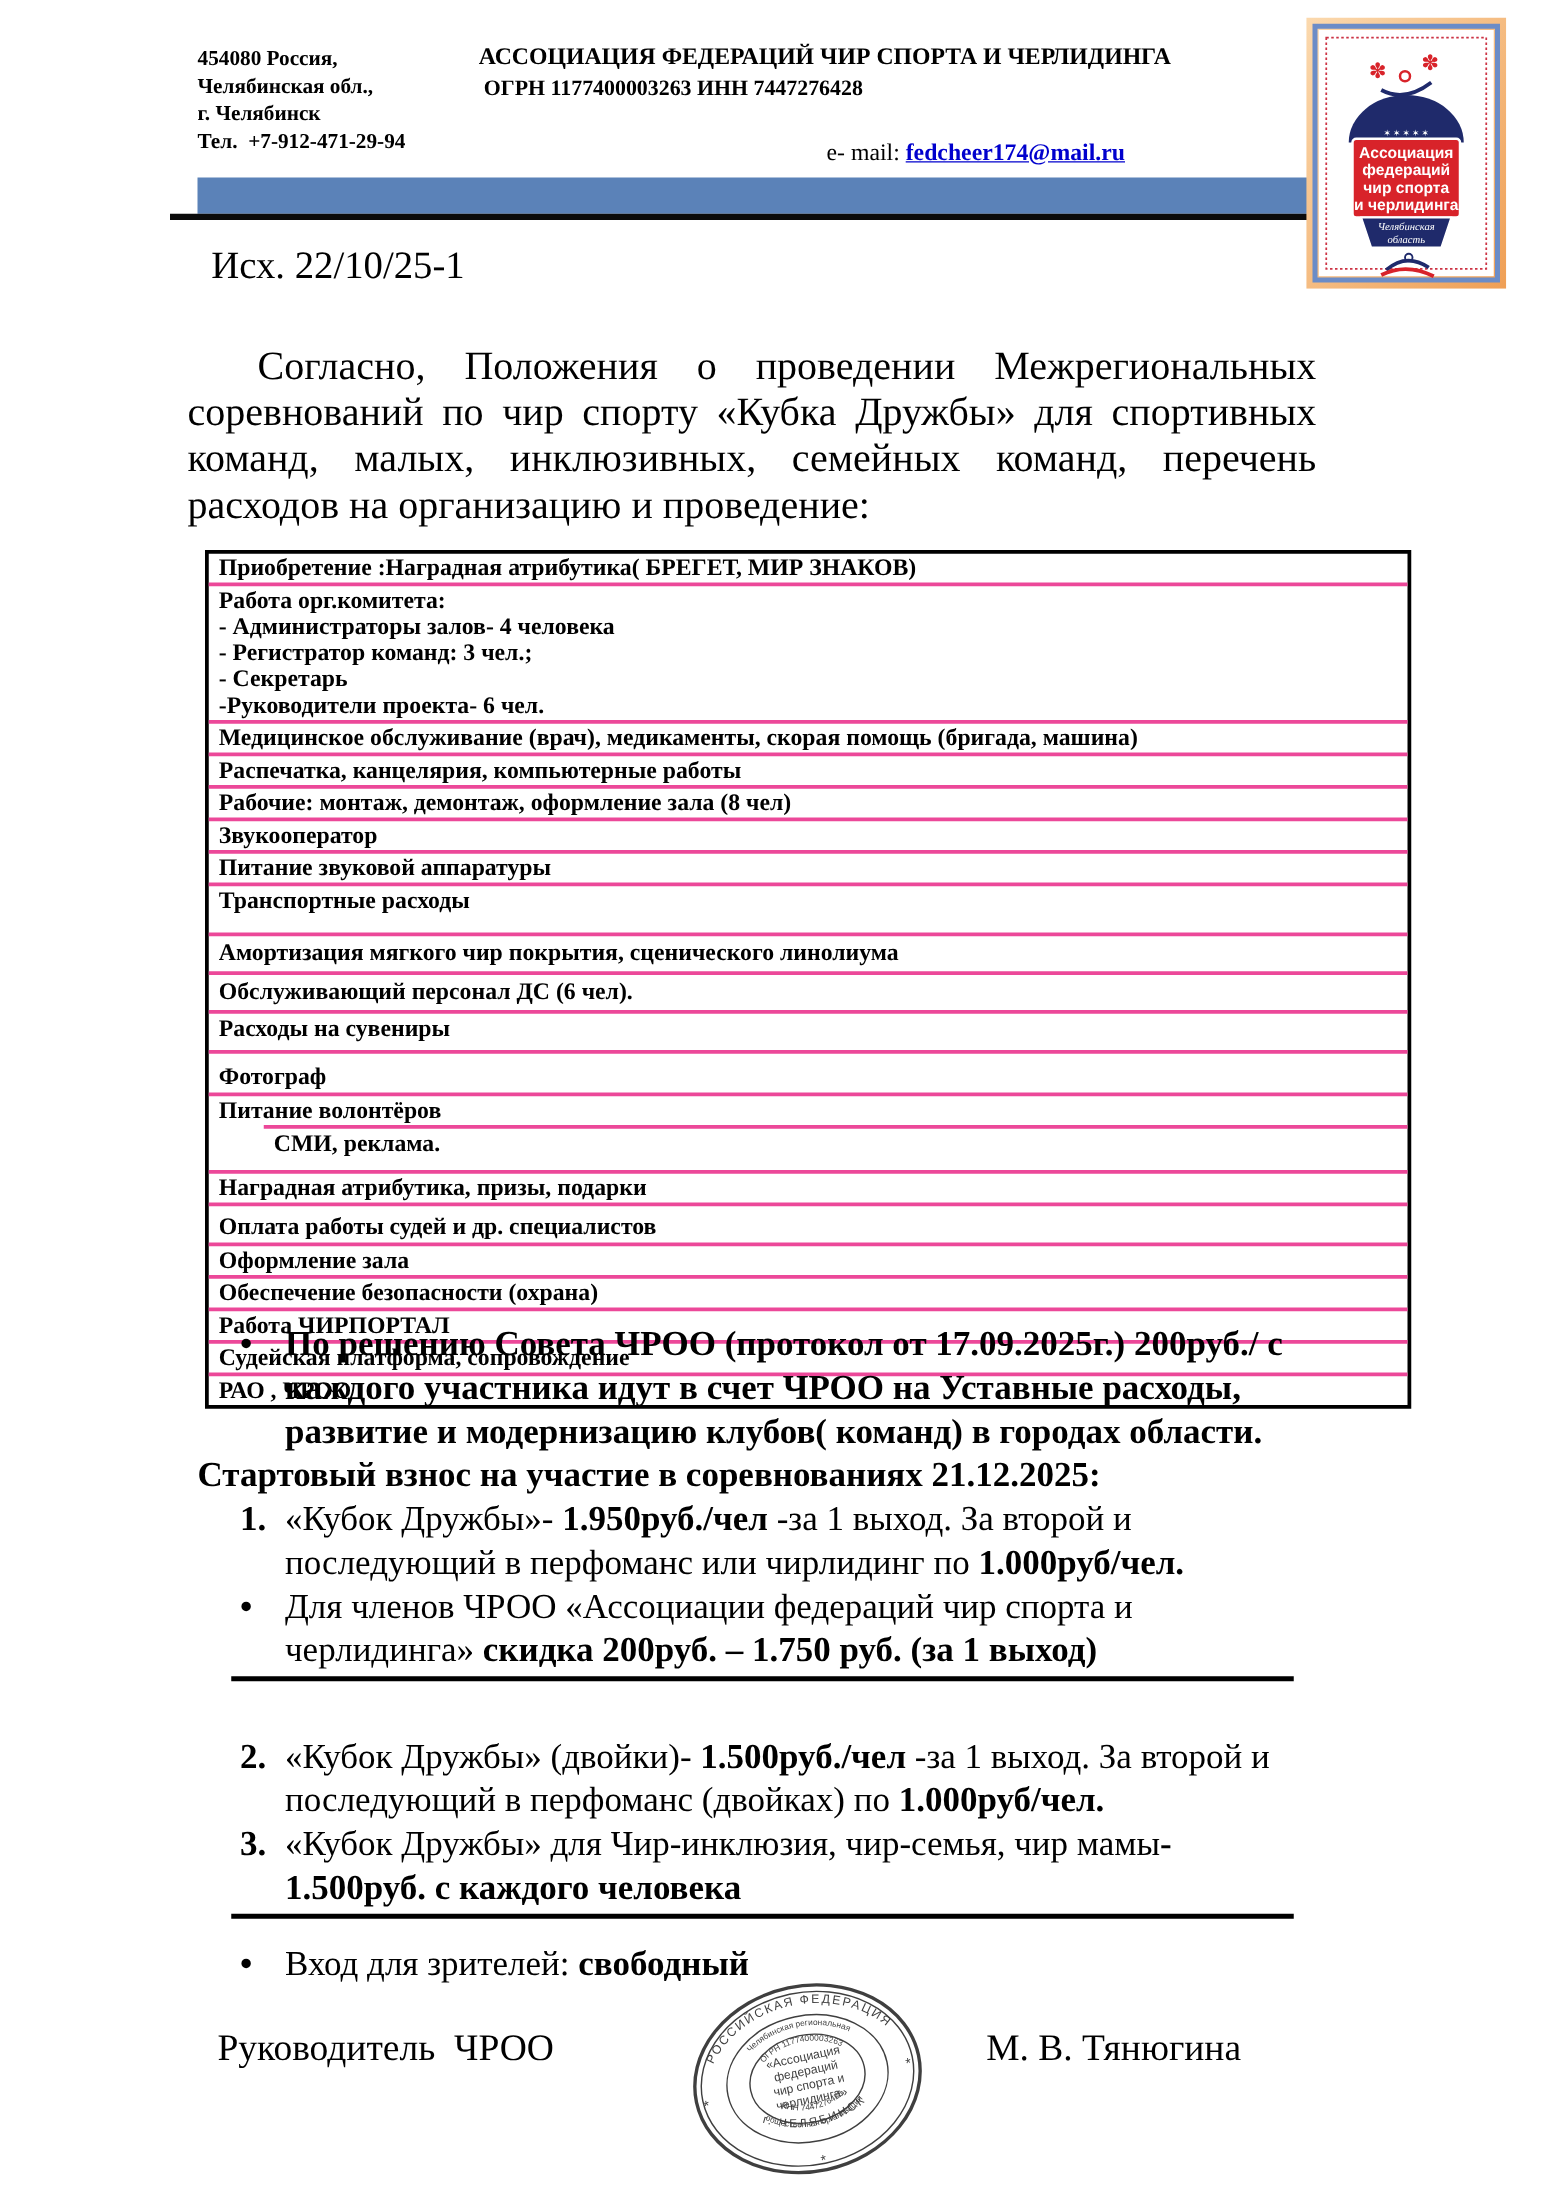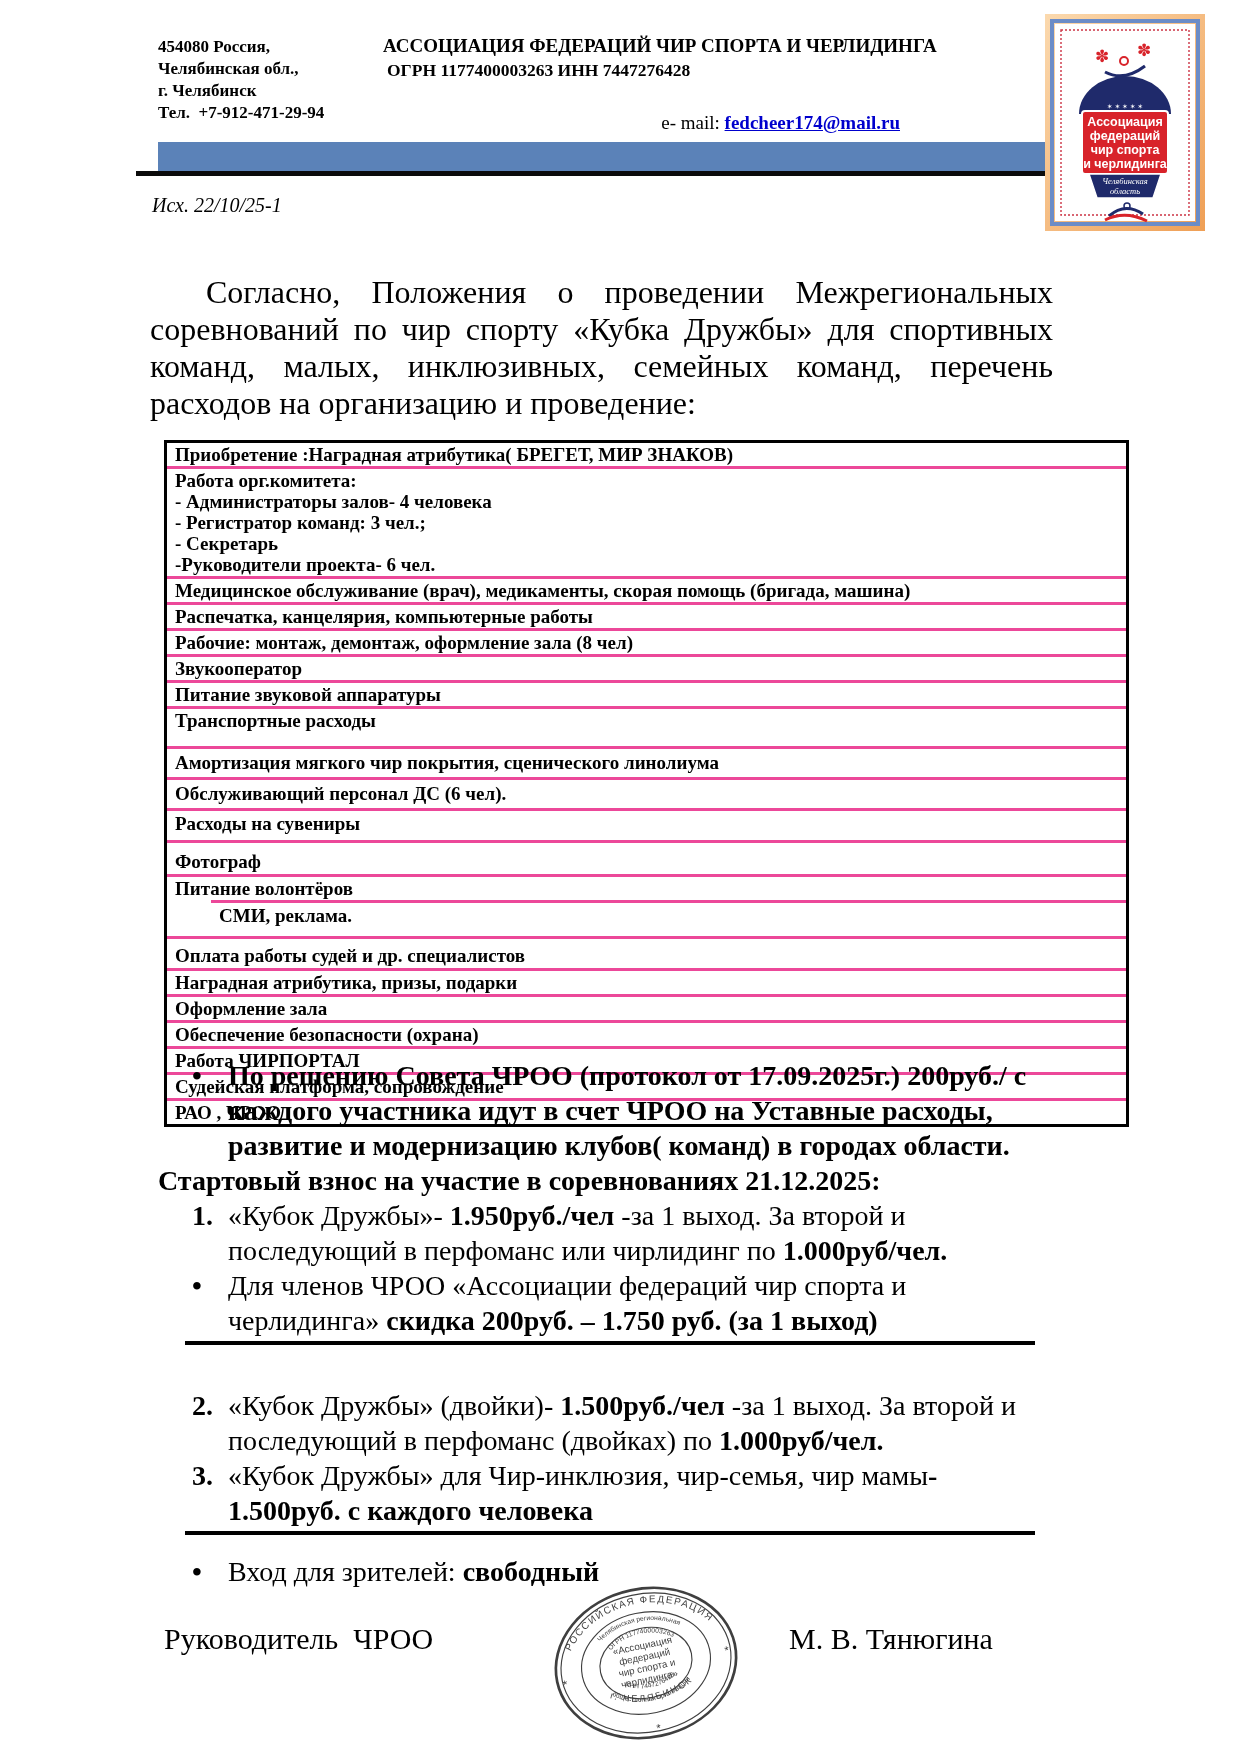--- a/index.html
+++ b/index.html
@@ -11,37 +11,37 @@
   .orgblock{left:383px;top:34px;line-height:24px;}
   .orgname{font-size:19px;font-weight:bold;}
   .ogrn{font-size:17.5px;font-weight:bold;margin-left:4px;}
   .emailline{left:520px;top:112px;width:380px;text-align:right;font-size:19px;}
   .emailline a{color:#0000cd;font-weight:bold;}
   .bluebar{left:158px;top:142px;width:889px;height:29px;background:#5b82b8;}
   .blackline{left:136px;top:171px;width:911px;height:5px;background:#0b0b0b;}
   
   .logo{left:1045px;top:14px;width:160px;height:217px;}
   
-  .ref{left:152px;top:194px;font-size:20px;font-style:italic;}
+  .ref{left:169px;top:194px;font-size:31px;}
   .intro{left:150px;top:242px;width:903px;font-size:32px;line-height:37px;
          text-align:justify;text-indent:56px;margin-top:32px;}
   
   .exptable{left:164px;top:440px;width:959px;border:3px solid #000;}
   .t-row{border-top:3px solid #ec4899;font-size:19px;font-weight:bold;line-height:21px;
          padding:1px 6px 1px 8px;}
   .t-row:first-child{border-top:none;}
   
   .fees{left:158px;top:1058px;width:878px;font-size:28px;line-height:35px;}
   .fee-item{position:relative;padding-left:70px;}
   .fee-item .mk{position:absolute;left:34px;font-weight:bold;}
   .fee-item.allbold{font-weight:bold;}
   .fee-head{font-weight:bold;}
   .rule{height:4px;background:#000;margin:3px 0 3px 27px;width:850px;}
   
-  .sigl{left:164px;top:1622px;font-size:30px;white-space:pre;}
+  .sigl{left:174px;top:1622px;font-size:30px;white-space:pre;}
   .sigr{left:789px;top:1622px;font-size:30px;}
   .stamp{left:548px;top:1580px;width:196px;height:166px;}
   b{font-weight:bold;}
 </style>
 </head>
 <body>
 
 <div class="abs addr" id="addr">454080 Россия,
 Челябинская обл.,
 г. Челябинск
@@ -121,22 +121,22 @@
     <div class="t-row">Рабочие: монтаж, демонтаж,  оформление зала (8 чел)</div>
     <div class="t-row">Звукооператор</div>
     <div class="t-row">Питание звуковой аппаратуры</div>
     <div class="t-row" style="padding-top: 1px; padding-bottom: 15px;">Транспортные расходы</div>
     <div class="t-row" style="padding-top: 3px; padding-bottom: 4px;">Амортизация мягкого чир покрытия, сценического линолиума</div>
     <div class="t-row" style="padding-top: 3px; padding-bottom: 4px;">Обслуживающий персонал ДС (6 чел).</div>
     <div class="t-row" style="padding-top: 2px; padding-bottom: 6px;">Расходы на сувениры</div>
     <div class="t-row" style="padding-top: 8px; padding-bottom: 2px;">Фотограф</div>
     <div class="t-row">Питание волонтёров</div>
     <div class="t-row" style="padding-top: 2px; padding-bottom: 10px; margin-left: 44px;">СМИ, реклама.</div>
+    <div class="t-row">Наградная атрибутика, призы, подарки</div>
     <div class="t-row" style="padding-top: 6px; padding-bottom: 2px;">Оплата работы судей и др. специалистов</div>
-    <div class="t-row">Наградная атрибутика, призы, подарки</div>
     <div class="t-row">Оформление зала</div>
     <div class="t-row">Обеспечение безопасности (охрана)</div>
     <div class="t-row">Работа ЧИРПОРТАЛ</div>
     <div class="t-row">Судейская платформа, сопровождение</div>
     <div class="t-row">РАО , ЧРОО</div>
   </div>
 
 <div class="abs fees" id="fees">
     <div class="fee-item allbold"><span class="mk">•</span><b>По решению Совета ЧРОО (протокол от 17.09.2025г.)  200руб./ с каждого участника идут в счет ЧРОО на Уставные расходы, развитие и модернизацию клубов( команд) в городах области.</b></div>
     <div class="fee-head"><b>Стартовый взнос на участие в соревнованиях 21.12.2025:</b></div>

